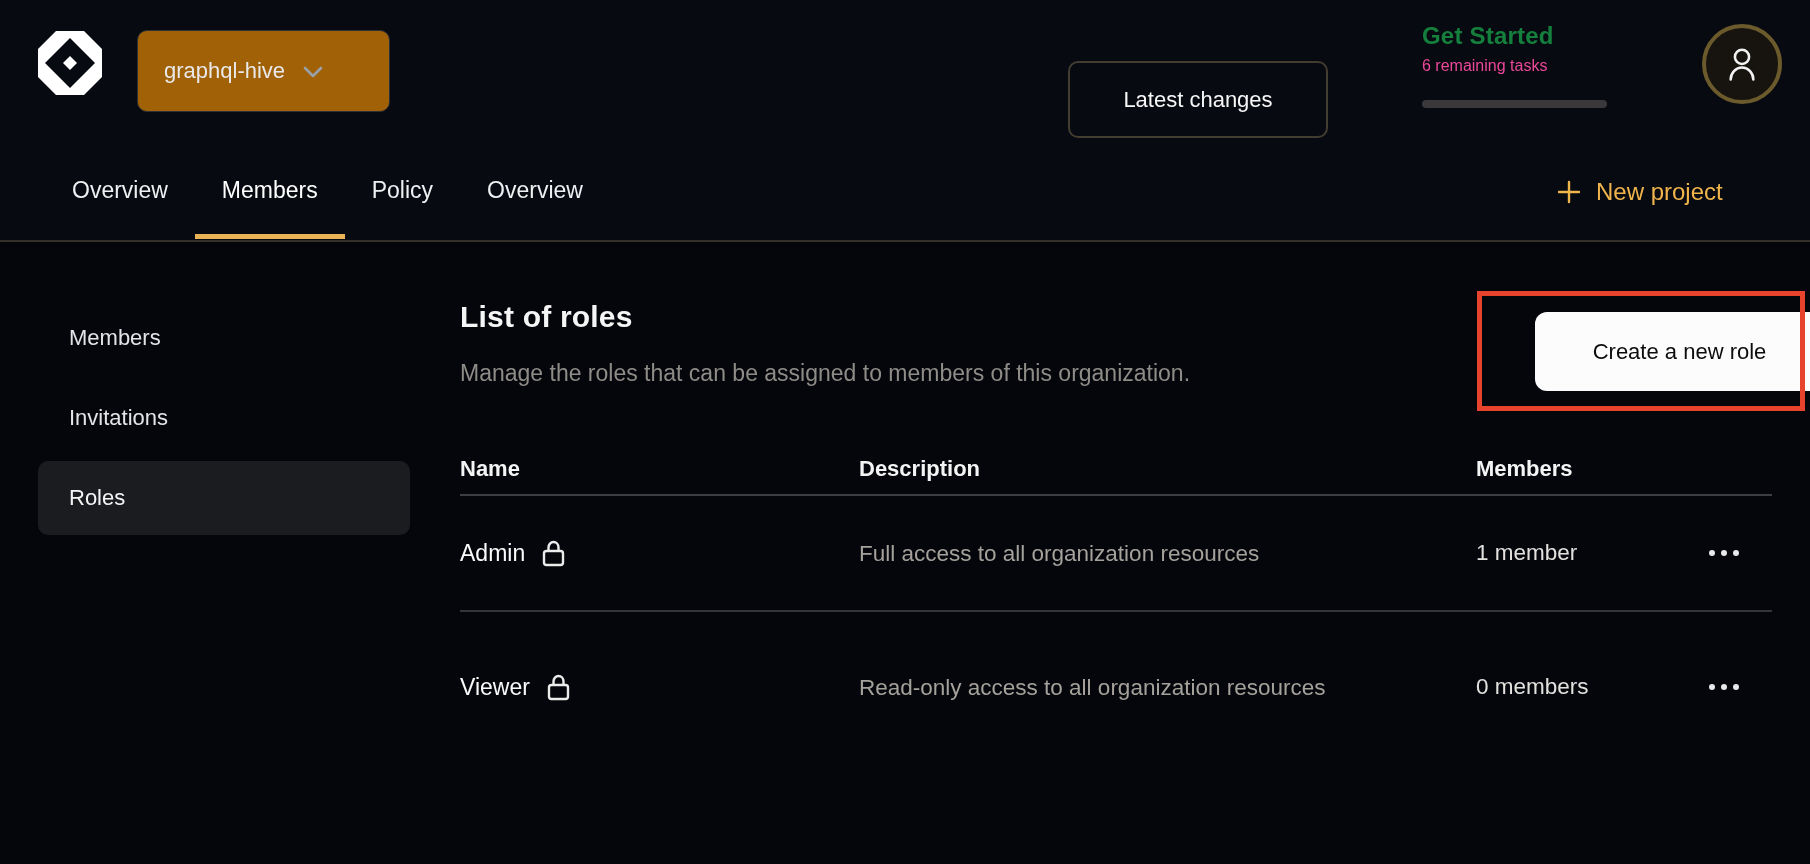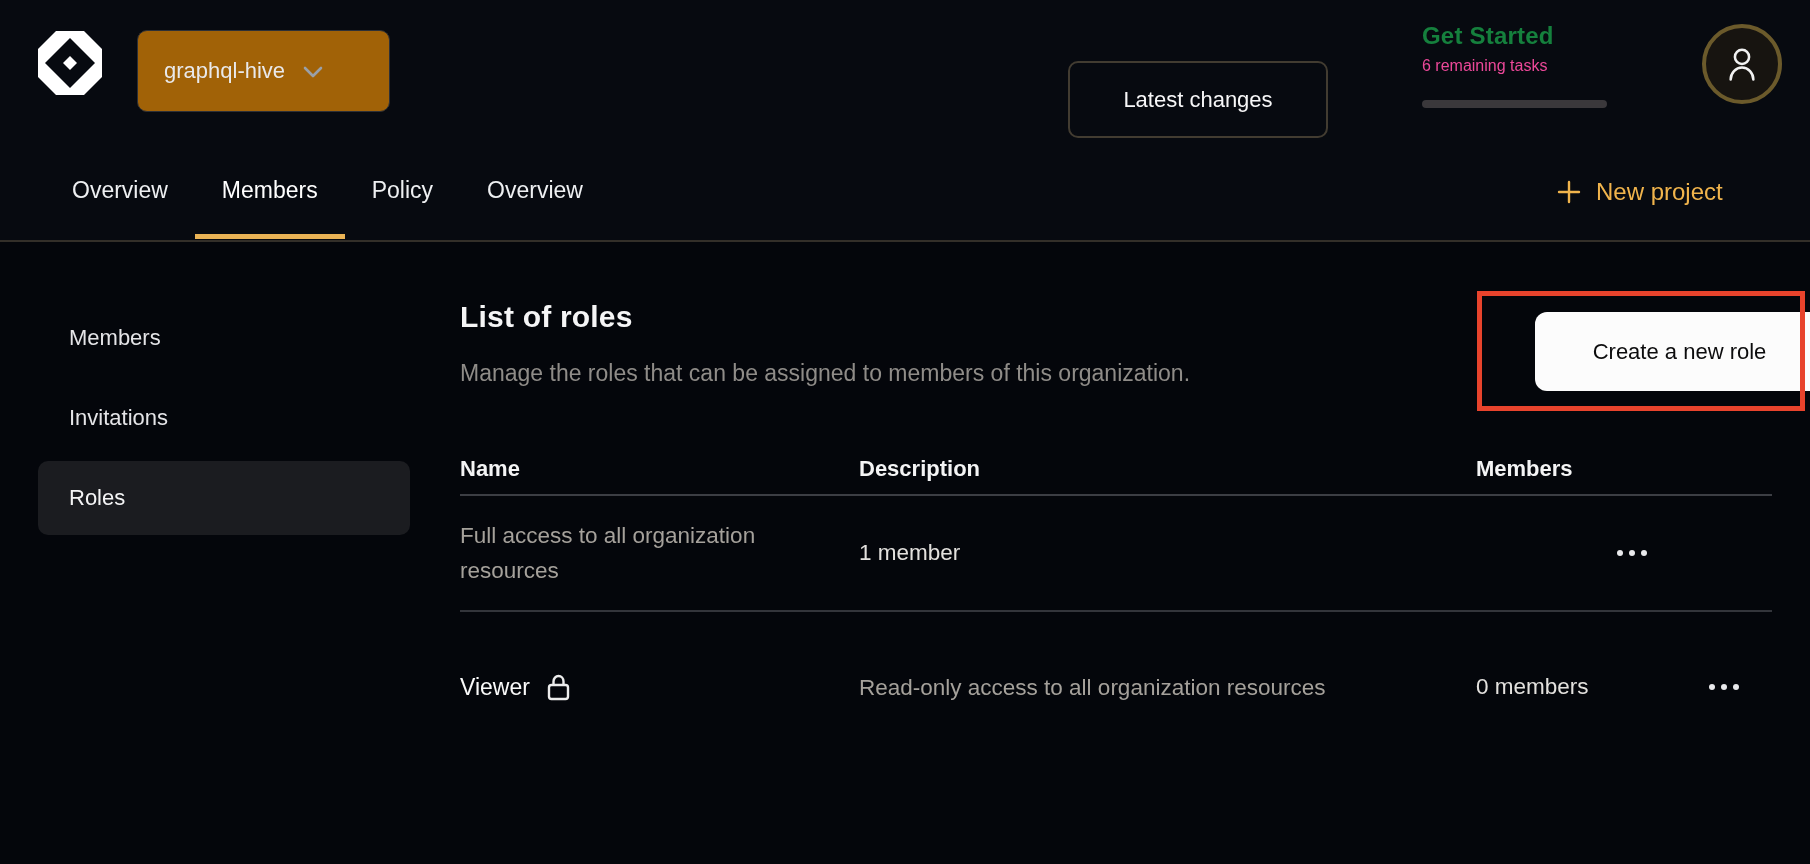--- a/index.html
+++ b/index.html
@@ -186,20 +186,27 @@
 
   <div class="roles-table">
     <div class="t-row t-head">
       <div class="t-cell">Name</div>
       <div class="t-cell">Description</div>
       <div class="t-cell">Members</div>
       <div class="t-cell"></div>
     </div>
 
     <div class="t-row t-body-row row-admin">
+      <div class="cell-name">
+        <span>Admin</span>
+        <svg class="lock" viewBox="0 0 27 29" fill="none">
+          <rect x="4" y="12" width="19" height="14" rx="2.5" stroke="#ececec" stroke-width="2.4"></rect>
+          <path d="M8.5 12 V8.5 a5 5.5 0 0 1 10 0 V12" stroke="#ececec" stroke-width="2.4"></path>
+        </svg>
+      </div>
       <div class="cell-desc">Full access to all organization resources</div>
       <div class="cell-members">1 member</div>
       <div class="cell-menu">
         <button class="menu-btn" aria-label="actions">
           <span class="dot"></span>
           <span class="dot"></span>
           <span class="dot"></span>
         </button>
       </div>
     </div>

